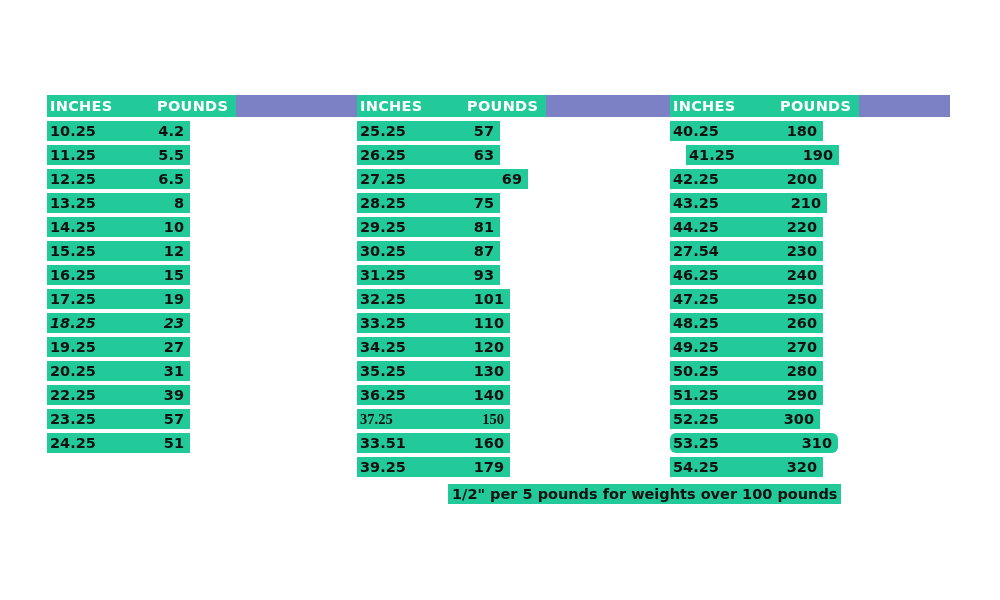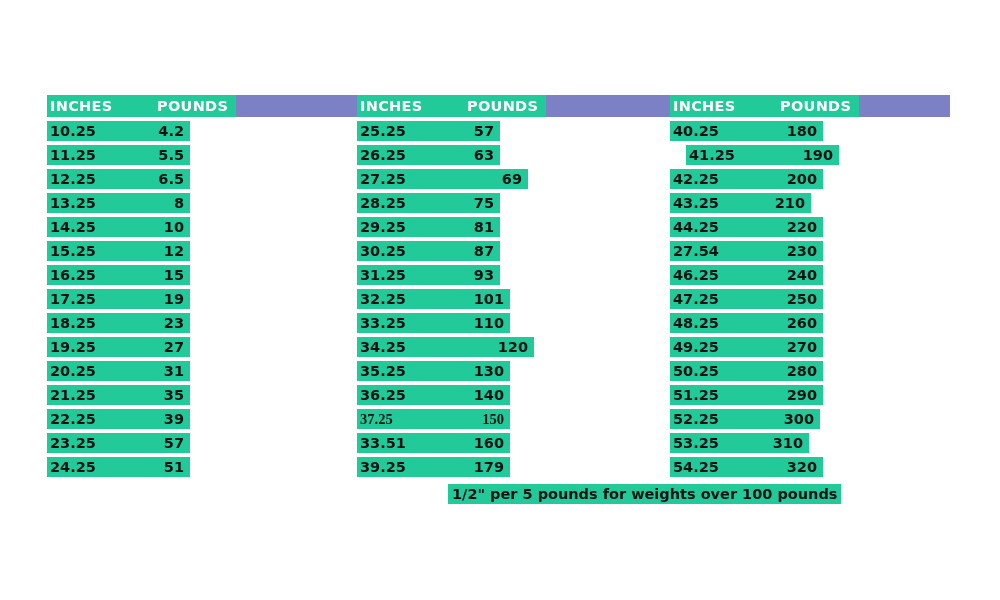--- a/index.html
+++ b/index.html
@@ -144,35 +144,31 @@
         <span class="cell pounds">12</span>
       </div>
       <div class="data-row" style="width: 143px;">
         <span class="cell inches">16.25</span>
         <span class="cell pounds">15</span>
       </div>
       <div class="data-row" style="width: 143px;">
         <span class="cell inches">17.25</span>
         <span class="cell pounds">19</span>
       </div>
-      <div class="data-row" style="width: 143px;">
+      <div class="data-row" style="width: 143px; font-style: italic;">
         <span class="cell inches">18.25</span>
         <span class="cell pounds">23</span>
       </div>
       <div class="data-row" style="width: 143px;">
         <span class="cell inches">19.25</span>
         <span class="cell pounds">27</span>
       </div>
       <div class="data-row" style="width: 143px;">
         <span class="cell inches">20.25</span>
         <span class="cell pounds">31</span>
-      </div>
-      <div class="data-row" style="width: 143px;">
-        <span class="cell inches">21.25</span>
-        <span class="cell pounds">35</span>
       </div>
       <div class="data-row" style="width: 143px;">
         <span class="cell inches">22.25</span>
         <span class="cell pounds">39</span>
       </div>
       <div class="data-row" style="width: 143px;">
         <span class="cell inches">23.25</span>
         <span class="cell pounds">57</span>
       </div>
       <div class="data-row" style="width: 143px;">
@@ -210,21 +206,21 @@
         <span class="cell pounds">93</span>
       </div>
       <div class="data-row" style="width: 153px;">
         <span class="cell inches">32.25</span>
         <span class="cell pounds">101</span>
       </div>
       <div class="data-row" style="width: 153px;">
         <span class="cell inches">33.25</span>
         <span class="cell pounds">110</span>
       </div>
-      <div class="data-row" style="width: 153px; padding-left: 24px;">
+      <div class="data-row" style="width: 153px;">
         <span class="cell inches">34.25</span>
         <span class="cell pounds">120</span>
       </div>
       <div class="data-row" style="width: 153px;">
         <span class="cell inches">35.25</span>
         <span class="cell pounds">130</span>
       </div>
       <div class="data-row" style="width: 153px;">
         <span class="cell inches">36.25</span>
         <span class="cell pounds">140</span>
@@ -248,21 +244,21 @@
         <span class="cell pounds">180</span>
       </div>
       <div class="data-row" style="width: 153px; margin-left: 16px;">
         <span class="cell inches">41.25</span>
         <span class="cell pounds">190</span>
       </div>
       <div class="data-row" style="width: 153px;">
         <span class="cell inches">42.25</span>
         <span class="cell pounds">200</span>
       </div>
-      <div class="data-row" style="width: 141px;">
+      <div class="data-row" style="width: 157px;">
         <span class="cell inches">43.25</span>
         <span class="cell pounds">210</span>
       </div>
       <div class="data-row" style="width: 153px;">
         <span class="cell inches">44.25</span>
         <span class="cell pounds">220</span>
       </div>
       <div class="data-row" style="width: 153px;">
         <span class="cell inches">27.54</span>
         <span class="cell pounds">230</span>
@@ -288,21 +284,21 @@
         <span class="cell pounds">280</span>
       </div>
       <div class="data-row" style="width: 153px;">
         <span class="cell inches">51.25</span>
         <span class="cell pounds">290</span>
       </div>
       <div class="data-row" style="width: 150px;">
         <span class="cell inches">52.25</span>
         <span class="cell pounds">300</span>
       </div>
-      <div class="data-row" style="width: 139px;">
+      <div class="data-row" style="width: 168px; border-radius: 6px;">
         <span class="cell inches">53.25</span>
         <span class="cell pounds">310</span>
       </div>
       <div class="data-row" style="width: 153px;">
         <span class="cell inches">54.25</span>
         <span class="cell pounds">320</span>
       </div>
     </div>
 
   <div class="footnote">1/2" per 5 pounds for weights over 100 pounds</div>

